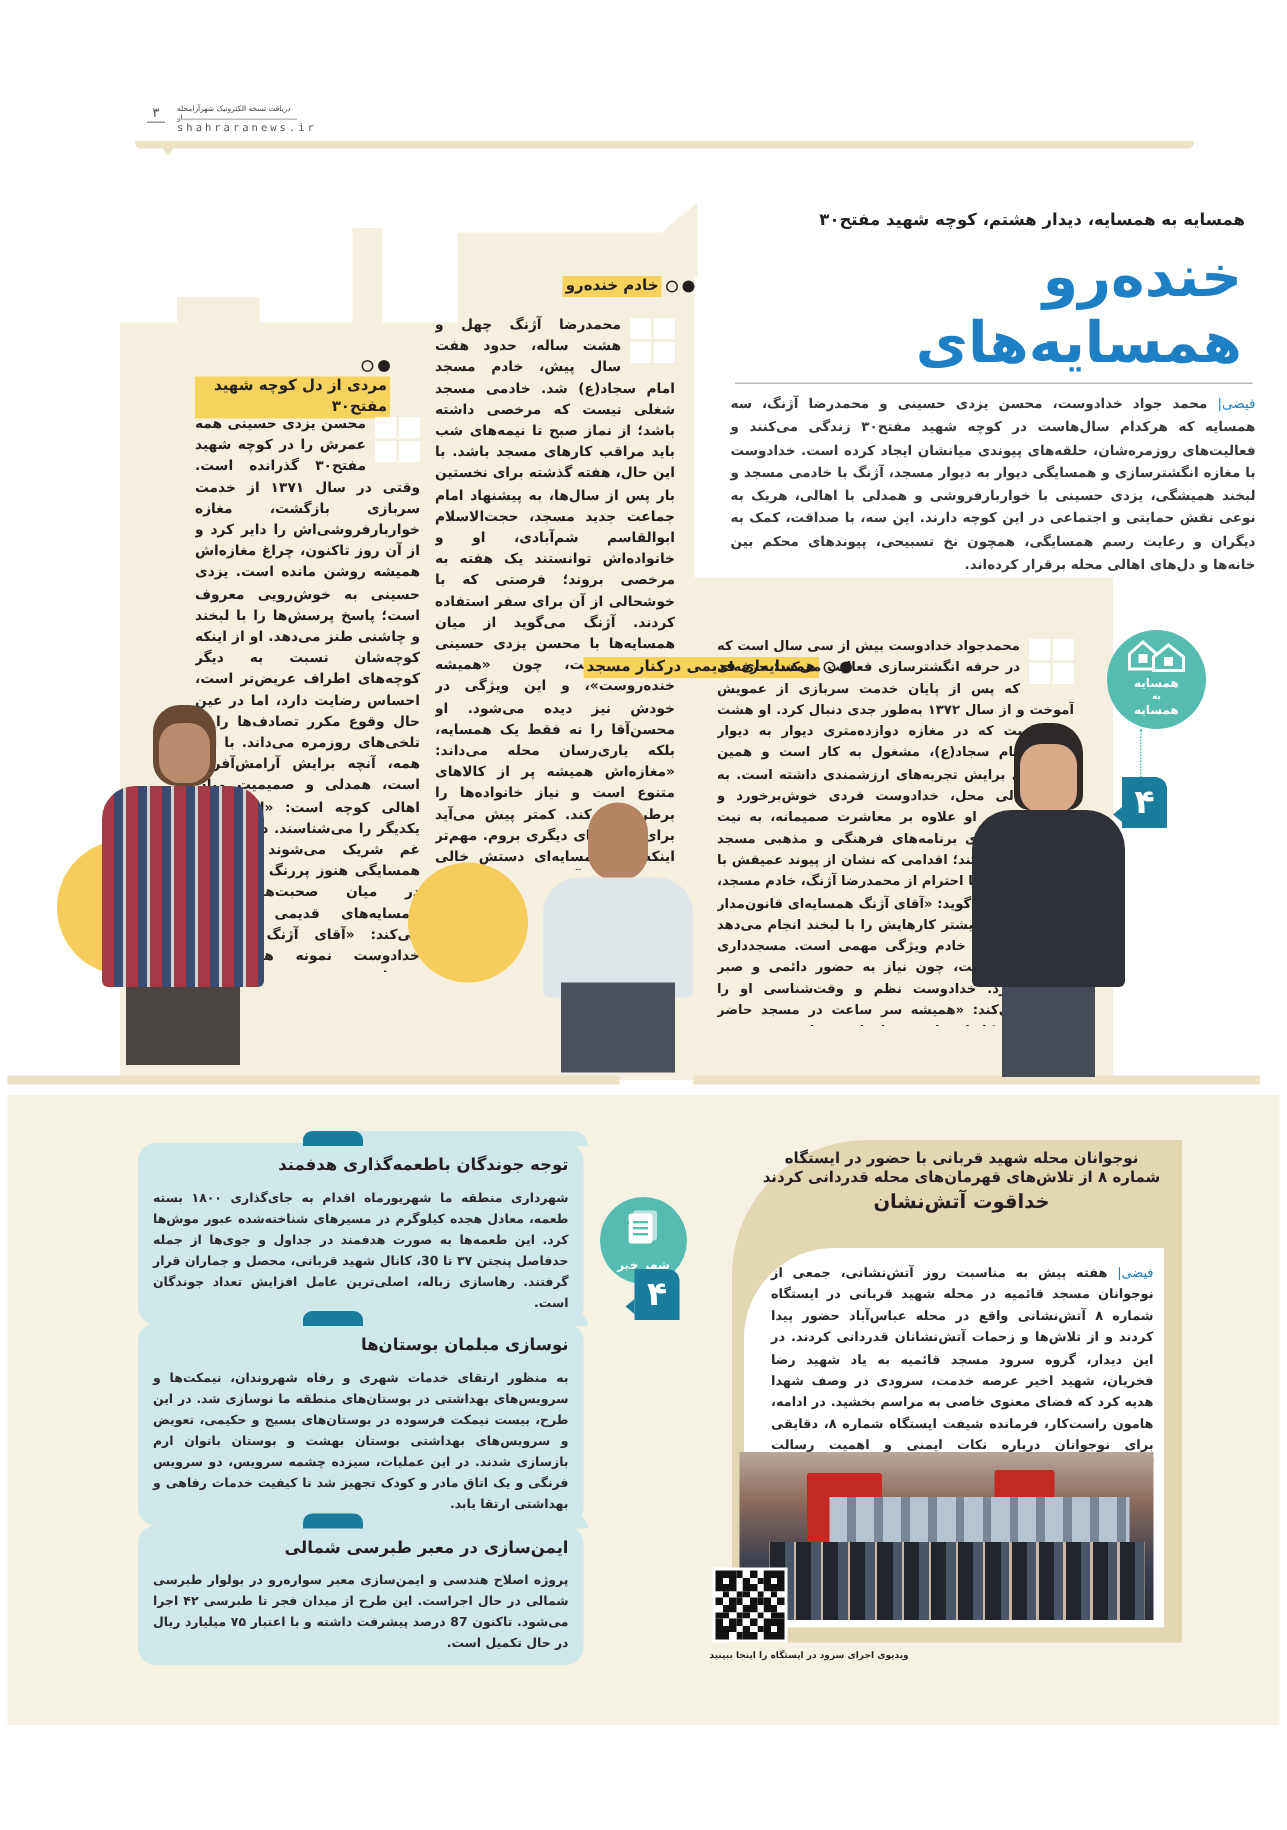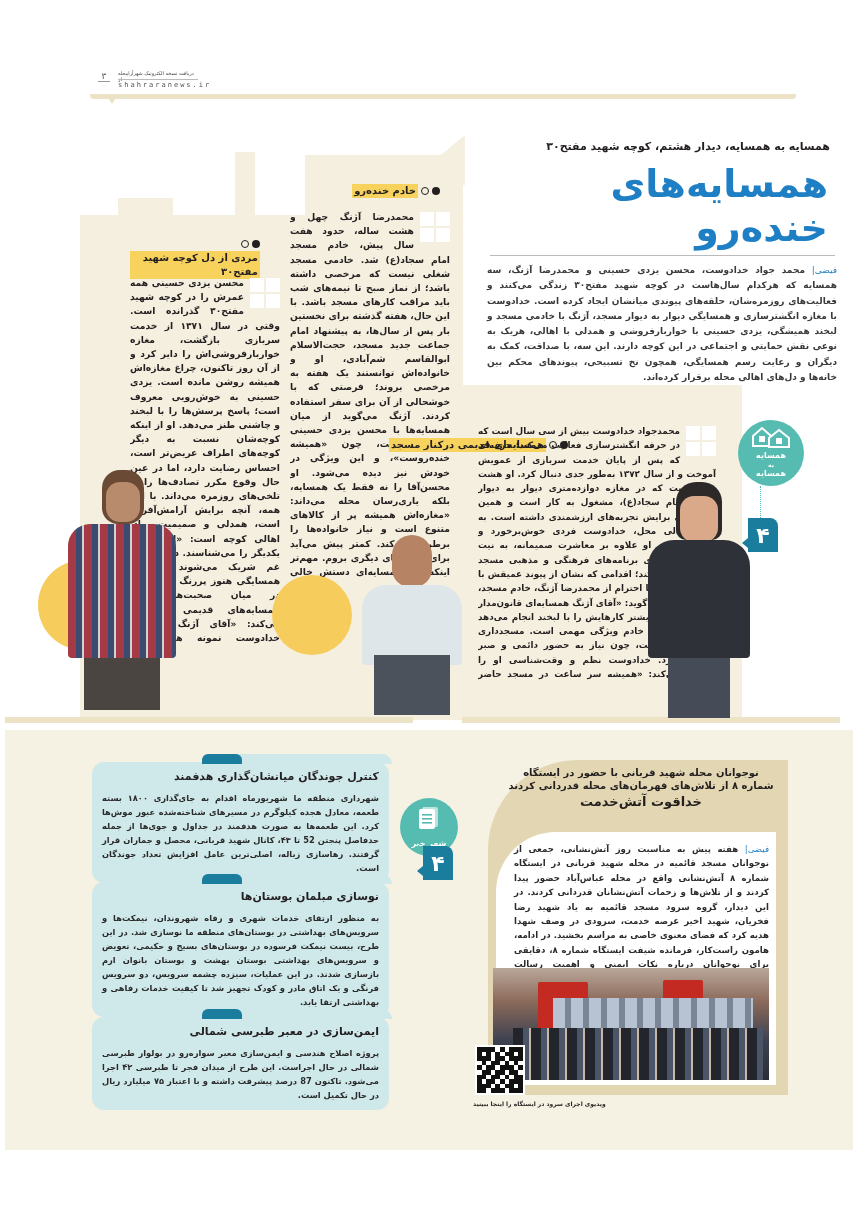--- a/index.html
+++ b/index.html
@@ -93,30 +93,30 @@
 <div class="house-b-chim"></div>
 <div class="house house-a"></div>
 <div class="house-a-roof"></div>
 <div class="house house-c"></div>
 
 <div class="baseline-bar bb-left"></div>
 <div class="baseline-bar bb-right"></div>
 
 <div class="kicker" style="right:28px;">همسایه به همسایه، دیدار هشتم، کوچه شهید مفتح۳۰</div>
 <div class="title" style="right:30px;">
+  <div>خنده‌رو</div>
   <div>همسایه‌های</div>
-  <div>خنده‌رو</div>
 </div>
 <div class="title-rule"></div>
 <div class="lead">
   <span class="src">فیضی|</span>
   <span>محمد جواد خدادوست، محسن یزدی حسینی و محمدرضا آژنگ، سه همسایه که هرکدام سال‌هاست در کوچه شهید مفتح۳۰ زندگی می‌کنند و فعالیت‌های روزمره‌شان، حلقه‌های پیوندی میانشان ایجاد کرده است. خدادوست با مغازه انگشترسازی و همسایگی دیوار به دیوار مسجد، آژنگ با خادمی مسجد و لبخند همیشگی، یزدی حسینی با خواربارفروشی و همدلی با اهالی، هریک به نوعی نقش حمایتی و اجتماعی در این کوچه دارند. این سه، با صداقت، کمک به دیگران و رعایت رسم همسایگی، همچون نخ تسبیحی، پیوندهای محکم بین خانه‌ها و دل‌های اهالی محله برقرار کرده‌اند.</span>
 </div>
 
-<div class="sec-h" style="right:418px; top:184px;margin-left:20px;">
+<div class="sec-h" style="right:395px; top:184px;margin-left:20px;">
   <span class="dot-f"></span>
   <span class="dot-o"></span>
   <span class="lbl">خادم خنده‌رو</span>
 </div>
 <div class="col" style="left:290px; top:210px; width:160px; height:370px; overflow:hidden;">
   <div class="win">
       <span></span>
       <span></span>
       <span></span>
       <span></span>
@@ -202,41 +202,41 @@
     <rect x="4" y="16" width="10" height="1.6" fill="#56bcb2"></rect>
   </svg>
   <span>شهر خبر</span>
 </div>
 <div class="badge-dots" style="left:418px; top:814px; height:36px;"></div>
 <div class="badge-num" style="left:423px; top:846px;">۴</div>
 
 <div class="news-card" style="top:762px;">
   <div class="tab2"></div>
     <div class="tab"></div>
-  <h3>کنترل جوندگان میانشان‌گذاری هدفمند</h3>
-  <p>شهرداری منطقه ما شهریورماه اقدام به جای‌گذاری ۱۸۰۰ بسته طعمه، معادل هجده کیلوگرم در مسیرهای شناخته‌شده عبور موش‌ها کرد. این طعمه‌ها به صورت هدفمند در جداول و جوی‌ها از جمله حدفاصل پنجتن 52 تا ۴۳، کانال شهید قربانی، محصل و جماران قرار گرفتند. رهاسازی زباله، اصلی‌ترین عامل افزایش تعداد جوندگان است.</p>
+  <h3>توجه جوندگان باطعمه‌گذاری هدفمند</h3>
+  <p>شهرداری منطقه ما شهریورماه اقدام به جای‌گذاری ۱۸۰۰ بسته طعمه، معادل هجده کیلوگرم در مسیرهای شناخته‌شده عبور موش‌ها کرد. این طعمه‌ها به صورت هدفمند در جداول و جوی‌ها از جمله حدفاصل پنجتن ۳۷ تا 30، کانال شهید قربانی، محصل و جماران قرار گرفتند. رهاسازی زباله، اصلی‌ترین عامل افزایش تعداد جوندگان است.</p>
 </div>
 <div class="news-card" style="top:882px;">
   <div class="tab2"></div>
     <div class="tab"></div>
   <h3>نوسازی مبلمان بوستان‌ها</h3>
   <p>به منظور ارتقای خدمات شهری و رفاه شهروندان، نیمکت‌ها و سرویس‌های بهداشتی در بوستان‌های منطقه ما نوسازی شد. در این طرح، بیست نیمکت فرسوده در بوستان‌های بسیج و حکیمی، تعویض و سرویس‌های بهداشتی بوستان بهشت و بوستان بانوان ارم بازسازی شدند. در این عملیات، سیزده چشمه سرویس، دو سرویس فرنگی و یک اتاق مادر و کودک تجهیز شد تا کیفیت خدمات رفاهی و بهداشتی ارتقا یابد.</p>
 </div>
 <div class="news-card" style="top:1017px;">
   <div class="tab2"></div>
     <div class="tab"></div>
   <h3>ایمن‌سازی در معبر طبرسی شمالی</h3>
   <p>پروژه اصلاح هندسی و ایمن‌سازی معبر سواره‌رو در بولوار طبرسی شمالی در حال اجراست. این طرح از میدان فجر تا طبرسی ۴۲ اجرا می‌شود. تاکنون 87 درصد پیشرفت داشته و با اعتبار ۷۵ میلیارد ریال در حال تکمیل است.</p>
 </div>
 
 <div class="fire">
   <div class="fire-arch"></div>
   <div class="fire-inner"></div>
   <div class="fire-kicker">نوجوانان محله شهید قربانی با حضور در ایستگاه شماره ۸ از تلاش‌های قهرمان‌های محله قدردانی کردند</div>
-  <div class="fire-title">خداقوت آتش‌خدمت</div>
+  <div class="fire-title">خداقوت آتش‌نشان</div>
   <div class="fire-body">
     <span class="src">فیضی|</span>
     <span>هفته پیش به مناسبت روز آتش‌نشانی، جمعی از نوجوانان مسجد قائمیه در محله شهید قربانی در ایستگاه شماره ۸ آتش‌نشانی واقع در محله عباس‌آباد حضور پیدا کردند و از تلاش‌ها و زحمات آتش‌نشانان قدردانی کردند. در این دیدار، گروه سرود مسجد قائمیه به یاد شهید رضا فخریان، شهید اخیر عرصه خدمت، سرودی در وصف شهدا هدیه کرد که فضای معنوی خاصی به مراسم بخشید. در ادامه، هامون راست‌کار، فرمانده شیفت ایستگاه شماره ۸، دقایقی برای نوجوانان درباره نکات ایمنی و اهمیت رسالت آتش‌نشانی صحبت کرد. پایان بخش این بازدید، اجرای یک عملیات فرضی توسط آتش‌نشانان بود که با استقبال و توجه ویژه نوجوانان همراه شد.</span>
   </div>
 </div>
 <div class="group-photo">
   <div class="truck" style="left:45px; top:14px; width:50px; height:60px;"></div>
   <div class="truck" style="left:170px; top:12px; width:40px; height:50px;"></div>
   <div style="position:absolute; left:60px; top:30px; width:200px; height:30px; background:repeating-linear-gradient(90deg,#b7c3d2 0 12px,#7a8597 12px 18px);"></div>
   <div style="position:absolute; left:20px; top:60px; width:250px; height:52px; background:repeating-linear-gradient(90deg,#23252d 0 10px,#4b5568 10px 16px,#c9b7a3 16px 18px);"></div>

